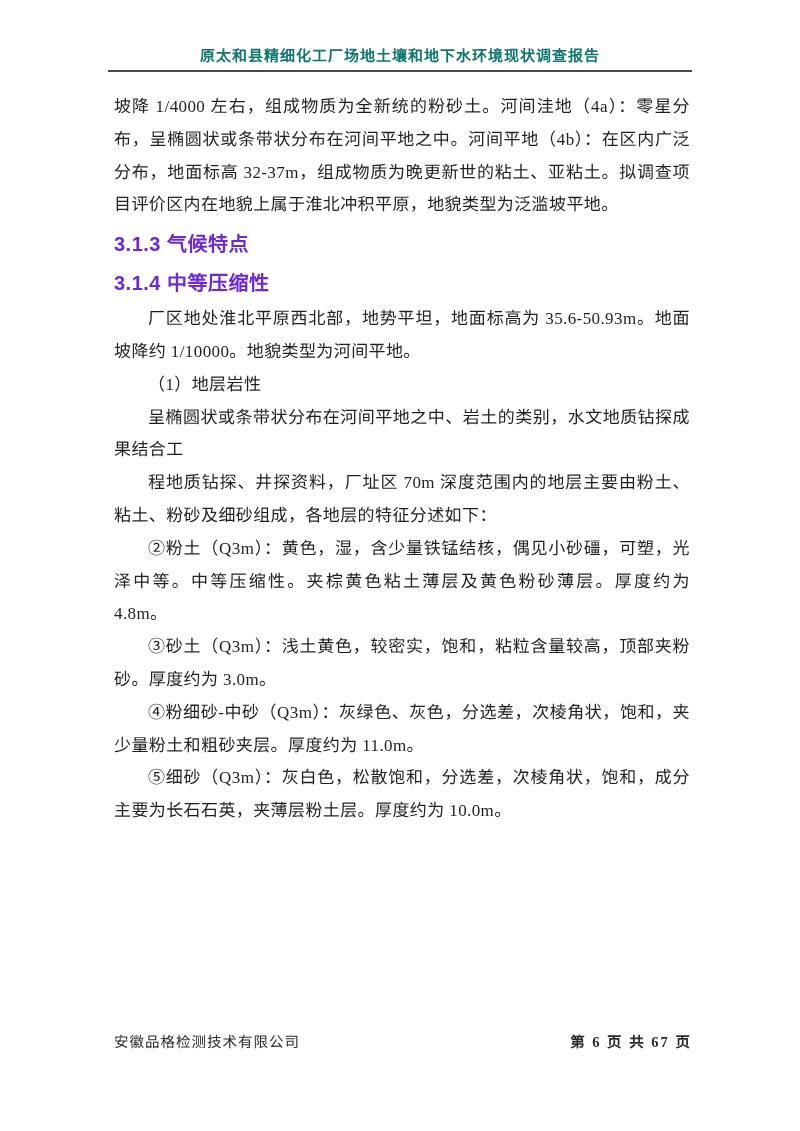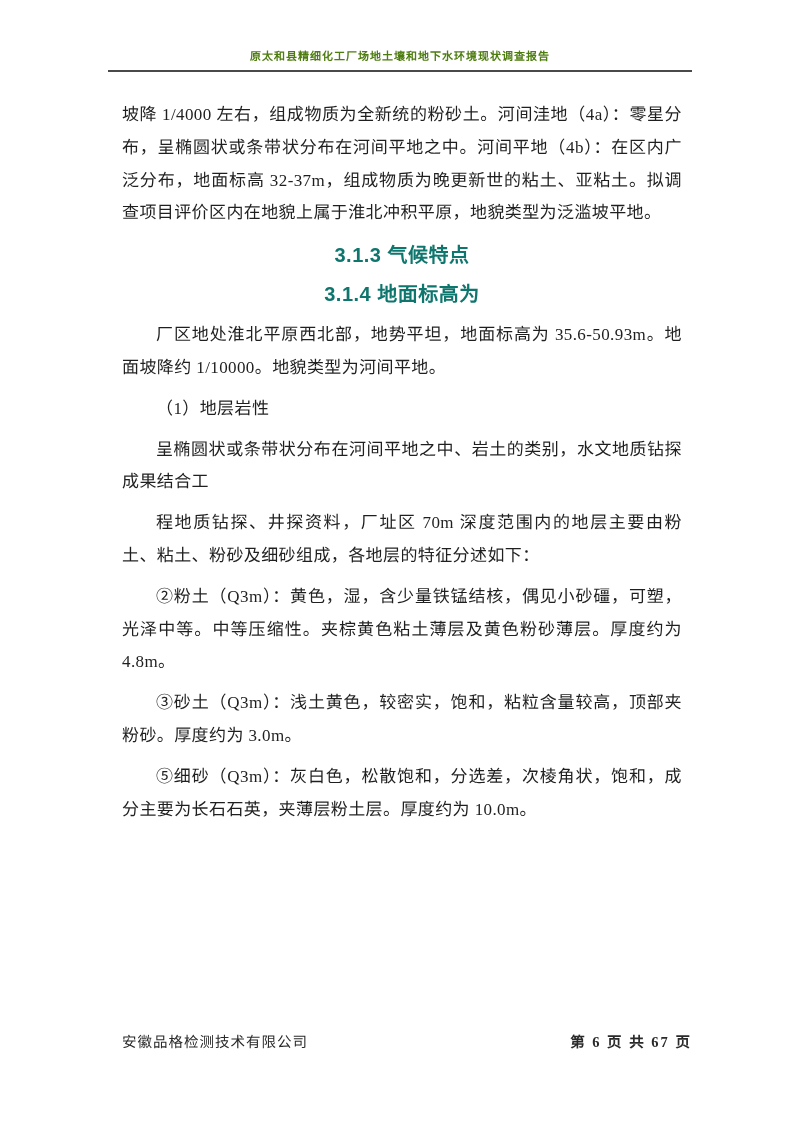--- a/index.html
+++ b/index.html
@@ -19,71 +19,70 @@
   }
   
   .page-header {
     position: absolute;
     top: 46px;
     left: 108px;
     right: 108px;
     text-align: center;
   }
   .header-title {
-    font-size: 11px;
+    font-size: 15px;
     font-weight: bold;
     letter-spacing: 1px;
-    color: #4d7c0f;
+    color: #0f766e;
     line-height: 20px;
   }
   .header-rule {
     margin-top: 4px;
     height: 2px;
     background: #4a4a4a;
   }
   
   .doc-body {
     position: absolute;
     top: 91px;
     left: 114px;
     width: 576px;
     font-size: 17px;
     line-height: 32.8px;
     text-align: justify;
     text-justify: inter-character;
     letter-spacing: 0.4px;
   }
   .doc-body p {
-    margin: 8px;
+    margin: 0;
   }
   .para-indent {
     text-indent: 2em;
   }
   .section-heading {
     font-family: "Liberation Sans", "DejaVu Sans", sans-serif;
     font-size: 20px;
     font-weight: bold;
     line-height: 34px;
     margin: 5px 0 3px 0;
     letter-spacing: 0.5px;
-    text-align: center;
-    color: #0f766e;
+    text-align: left;
+    color: #6d28d9;
   }
   
   .page-footer {
     position: absolute;
     top: 1032px;
     left: 114px;
     right: 108px;
     display: flex;
     justify-content: space-between;
     font-size: 14.5px;
     line-height: 20px;
     color: #2a2a2a;
-    margin-left: 8px;
   }
   .footer-company {
     letter-spacing: 1px;
   }
   .footer-page {
     font-weight: bold;
     letter-spacing: 2px;
   }
 </style>
 </head>
@@ -96,35 +95,36 @@
     <div class="header-rule"></div>
   </header>
 
   <main class="doc-body">
 
     <p>坡降 1/4000 左右，组成物质为全新统的粉砂土。河间洼地（4a）：零星分布，呈椭圆状或条带状分布在河间平地之中。河间平地（4b）：在区内广泛分布，地面标高 32-37m，组成物质为晚更新世的粘土、亚粘土。拟调查项目评价区内在地貌上属于淮北冲积平原，地貌类型为泛滥坡平地。</p>
 
     <h2 class="section-heading">3.1.3 气候特点</h2>
 
 
-    <h2 class="section-heading">3.1.4 地面标高为</h2>
+    <h2 class="section-heading">3.1.4 中等压缩性</h2>
 
     <p class="para-indent">厂区地处淮北平原西北部，地势平坦，地面标高为 35.6-50.93m。地面坡降约 1/10000。地貌类型为河间平地。</p>
 
     <p class="para-indent">（1）地层岩性</p>
 
     <p class="para-indent">呈椭圆状或条带状分布在河间平地之中、岩土的类别，水文地质钻探成果结合工</p>
 
     <p class="para-indent">程地质钻探、井探资料，厂址区 70m 深度范围内的地层主要由粉土、粘土、粉砂及细砂组成，各地层的特征分述如下：</p>
 
 
     <p class="para-indent">②粉土（Q3m）：黄色，湿，含少量铁锰结核，偶见小砂礓，可塑，光泽中等。中等压缩性。夹棕黄色粘土薄层及黄色粉砂薄层。厚度约为 4.8m。</p>
 
     <p class="para-indent">③砂土（Q3m）：浅土黄色，较密实，饱和，粘粒含量较高，顶部夹粉砂。厚度约为 3.0m。</p>
 
+    <p class="para-indent">④粉细砂-中砂（Q3m）：灰绿色、灰色，分选差，次棱角状，饱和，夹少量粉土和粗砂夹层。厚度约为 11.0m。</p>
 
     <p class="para-indent">⑤细砂（Q3m）：灰白色，松散饱和，分选差，次棱角状，饱和，成分主要为长石石英，夹薄层粉土层。厚度约为 10.0m。</p>
 
   </main>
 
   <footer class="page-footer">
     <span class="footer-company">安徽品格检测技术有限公司</span>
     <span class="footer-page">第 6 页 共 67 页</span>
   </footer>
 

